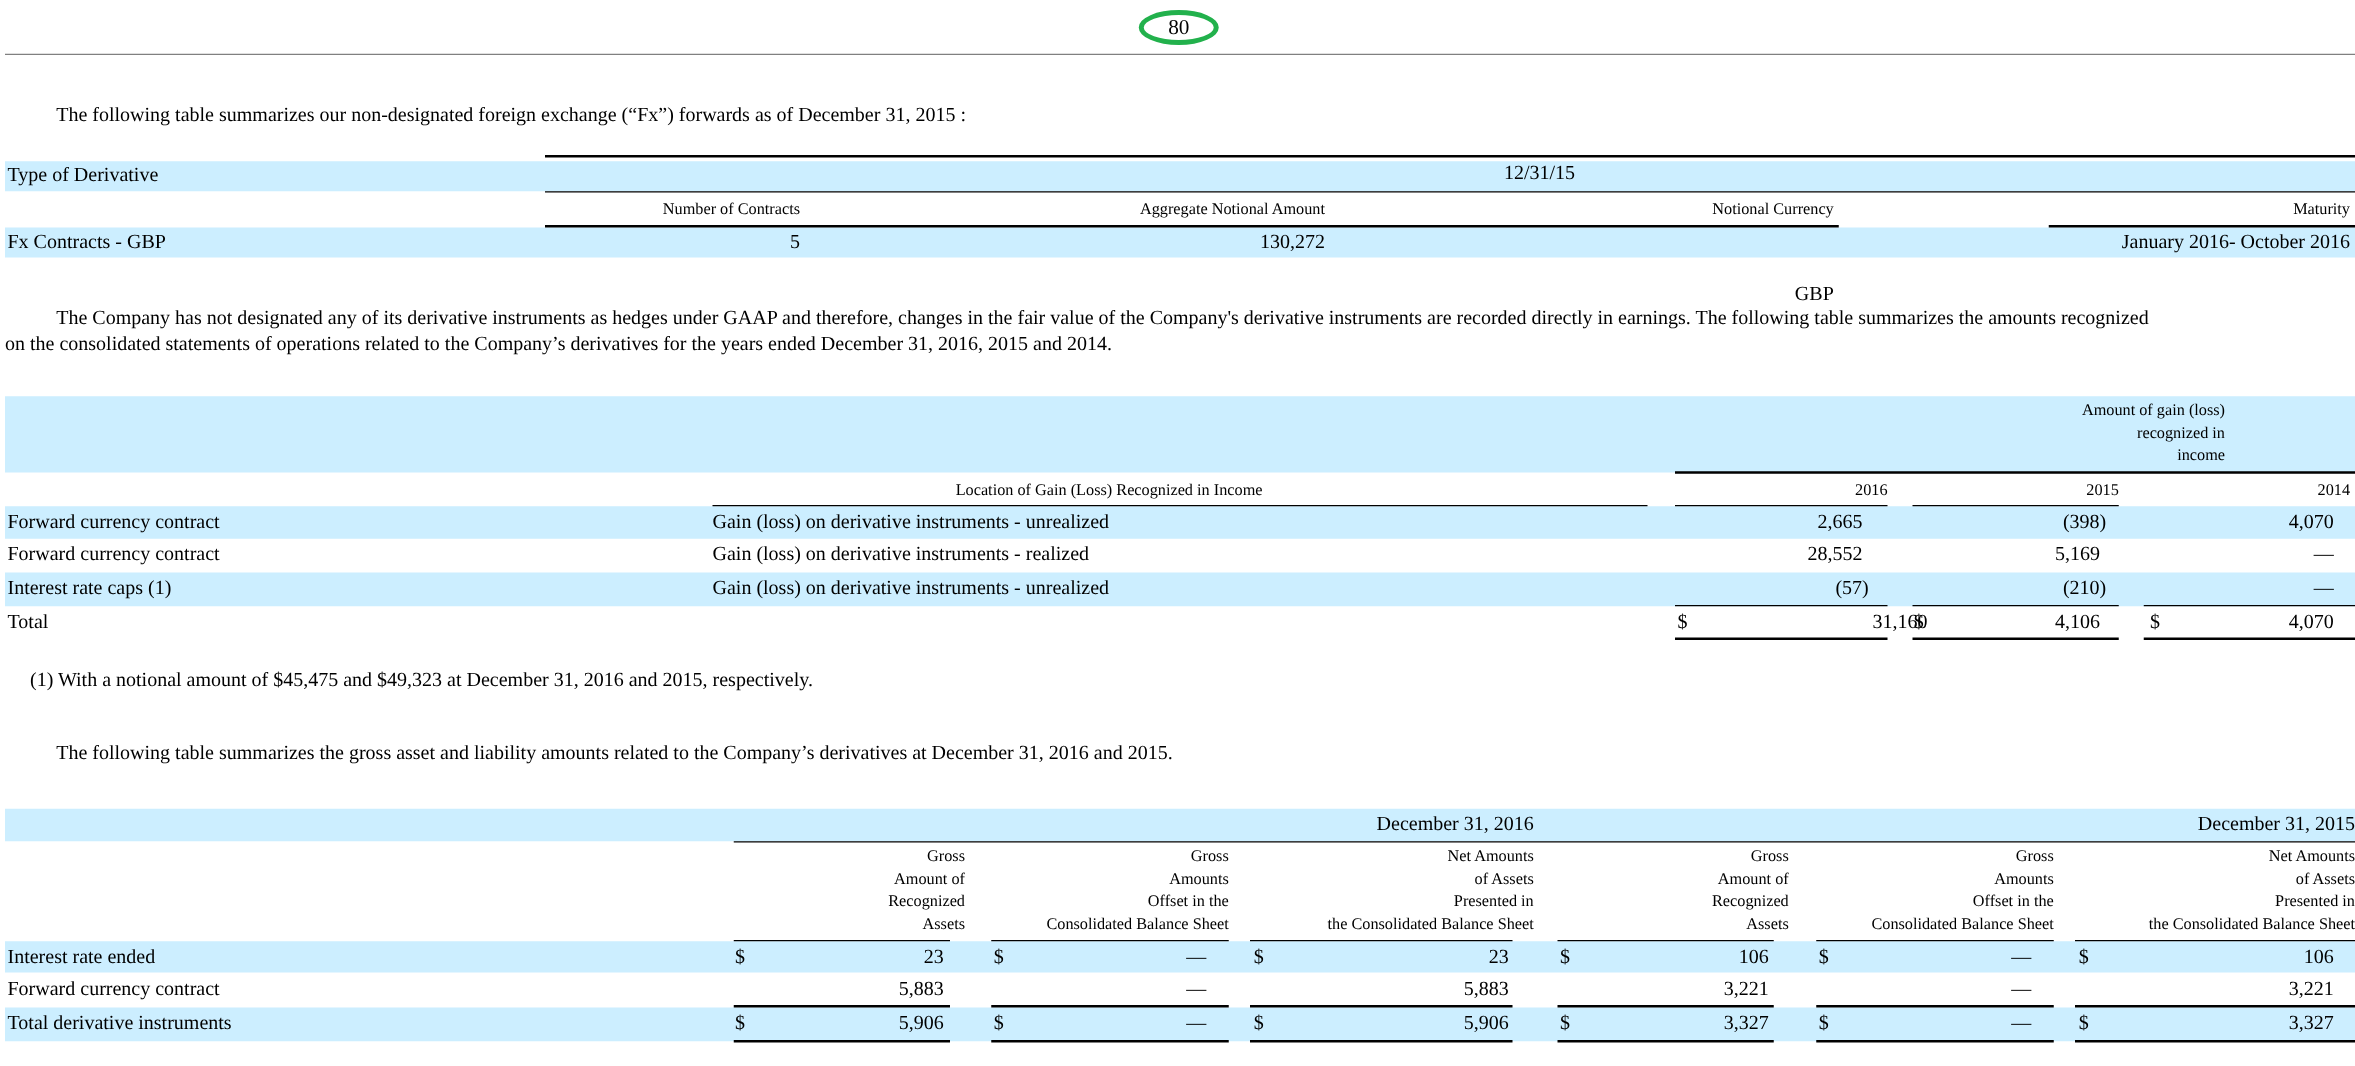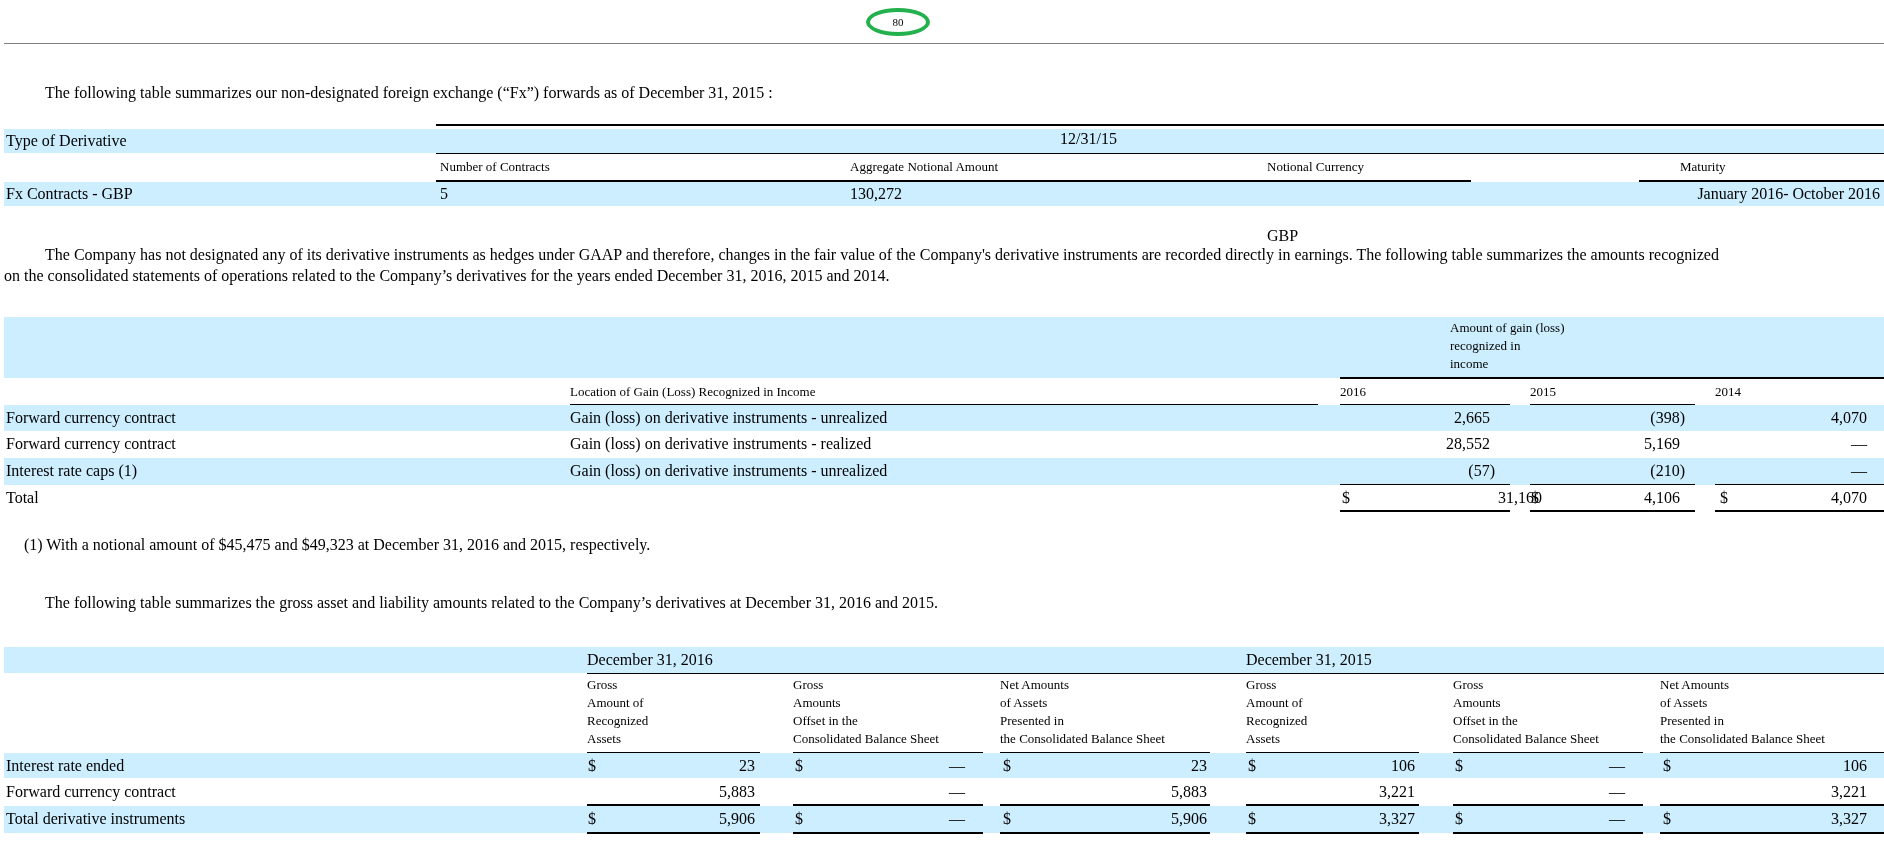--- a/index.html
+++ b/index.html
@@ -1,26 +1,26 @@
 <!DOCTYPE html>
 <html><head>
 <meta charset="utf-8">
 <style>
   html, body { margin:0; padding:0; background:#ffffff; }
   body { width:1884px; height:853px; position:relative; overflow:hidden;
          font-family:"Liberation Serif", "DejaVu Serif", serif; color:#000; font-size:16px; }
   .band { position:absolute; left:4px; right:0; background:#cceeff; }
   .line { position:absolute; background:#000; }
-  .pg-num { position:absolute; left:866px; top:8px; width:64px; height:28px; border:4px solid #22b14c; border-radius:50%;
-            box-sizing:border-box; text-align:center; line-height:20px; font-size:11px; }
+  .pg-num { position:absolute; left:911px; top:8px; width:64px; height:28px; border:4px solid #22b14c; border-radius:50%;
+            box-sizing:border-box; text-align:center; line-height:20px; font-size:17px; }
   .hr { position:absolute; left:4px; right:0; top:43px; height:1px; background:#808080; }
   .para { position:absolute; font-size:16px; line-height:20px; white-space:nowrap; }
   .t { position:absolute; white-space:nowrap; line-height:20px; }
   .sm { font-size:13px; line-height:18px; }
-  .c { text-align:left; }
+  .c { text-align:right; }
   .r { text-align:right; }
 </style>
 </head>
 <body>
 
 <div class="pg-num"><span>80</span></div>
 <div class="hr"></div>
 
 <div class="para" style="left:45px; top:83px;">The following table summarizes our non-designated foreign exchange (“Fx”) forwards as of December 31, 2015 :</div>
 

